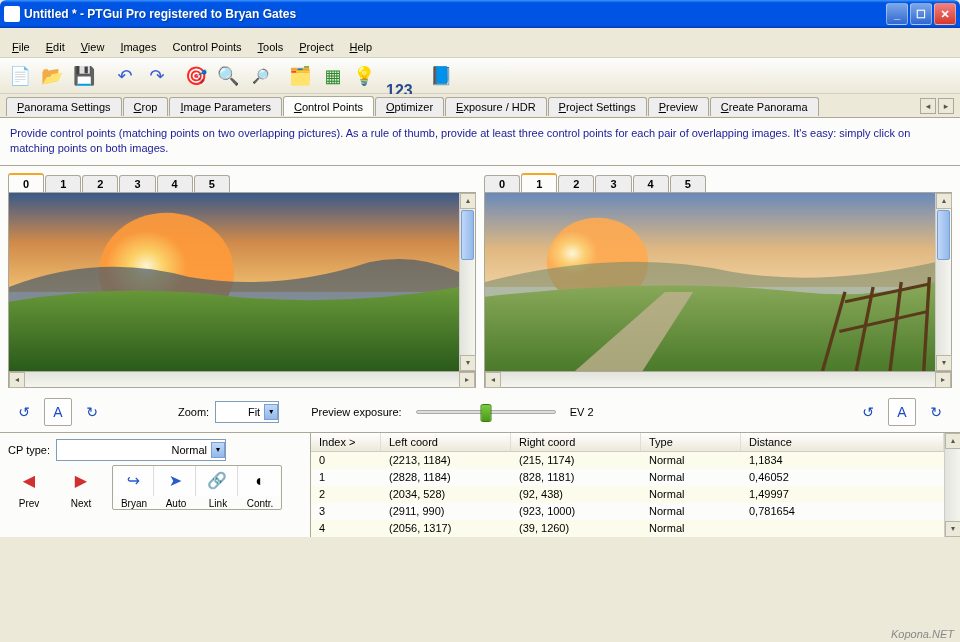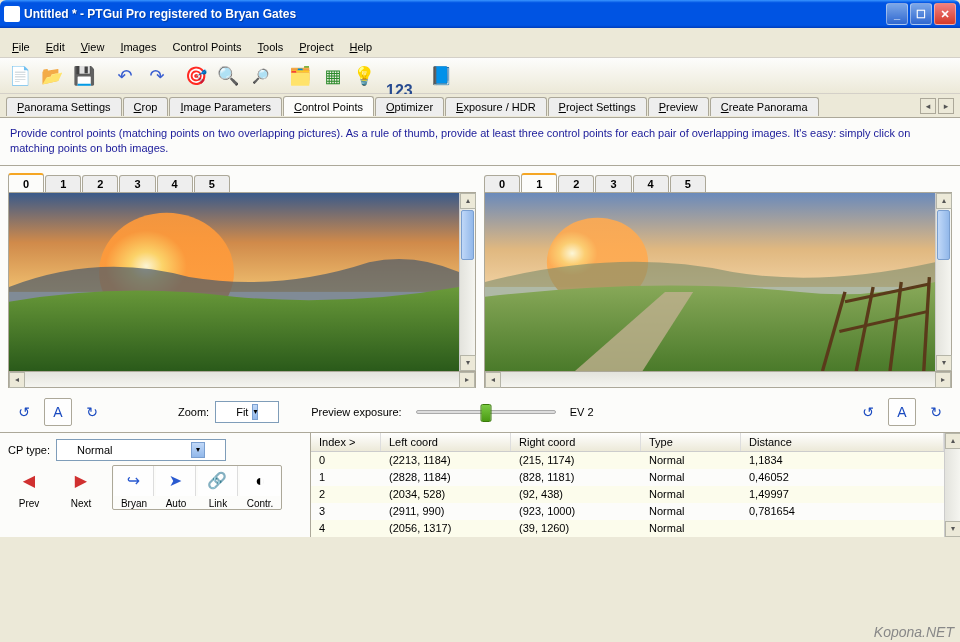--- a/index.html
+++ b/index.html
@@ -43,21 +43,21 @@
 .scroll-track-h .track-fill { flex: 1; }
 .scrollbar-v .track-fill { flex: 1; }
 .scrollbar-v .thumb { background: linear-gradient(to right, #c0d8f8, #92b8ea); border: 1px solid #7a9fd0; border-radius: 2px; height: 50px; margin: 1px; }
 
 
 .landscape1, .landscape2 { width: 100%; height: 100%; }
 
 .mid-controls { display: flex; align-items: center; padding: 6px 10px; background: #fcfcfa; gap: 6px; }
 .iconbtn { width: 28px; height: 28px; border: 1px solid #aca899; background: #fefefe; display: flex; align-items: center; justify-content: center; cursor: pointer; border-radius: 2px; font-size: 14px; color: #1a4ac0; }
 .iconbtn.noborder { border: none; background: transparent; }
-.select { border: 1px solid #7f9db9; background: white; padding: 2px 20px; height: 22px; display: flex; align-items: center; cursor: pointer; }
+.select { border: 1px solid #7f9db9; background: white; padding: 2px 0; height: 22px; display: flex; align-items: center; cursor: pointer; text-align: right; }
 .select .caret { margin-left: 4px; background: linear-gradient(to bottom, #c0d8f8, #92b8ea); border: 1px solid #7a9fd0; width: 14px; height: 16px; display: flex; align-items: center; justify-content: center; font-size: 8px; }
 .slider-wrap { display: flex; align-items: center; margin: 0 8px; }
 .slider-track { width: 140px; height: 4px; background: #ddd; border: 1px solid #aaa; border-radius: 2px; position: relative; }
 .slider-thumb { position: absolute; left: 50%; top: -7px; width: 11px; height: 18px; background: linear-gradient(to bottom, #7aca43, #4a9a13); border: 1px solid #3a7a0a; border-radius: 2px; transform: translateX(-50%); cursor: pointer; }
 
 .bottom-row { display: flex; border-top: 1px solid #aca899; background: #fcfcfa; }
 .bottom-left { width: 310px; padding: 6px 8px; display: flex; flex-direction: column; gap: 4px; }
 .labeled-row { display: flex; align-items: center; gap: 6px; }
 .btn-labeled { display: flex; flex-direction: column; align-items: center; gap: 2px; width: 42px; cursor: pointer; }
 .btn-labeled .icon { width: 36px; height: 30px; border: 1px solid #aca899; background: #fefefe; display: flex; align-items: center; justify-content: center; font-size: 16px; border-radius: 2px; }
@@ -74,21 +74,21 @@
 .tbody { flex: 1; overflow: hidden; }
 .tr { display: flex; height: 17px; align-items: center; }
 .tr:nth-child(odd) { background: #fcfcec; }
 .td { padding: 1px 8px; border-right: 1px solid transparent; }
 .col-idx { width: 70px; }
 .col-lc { width: 130px; }
 .col-rc { width: 130px; }
 .col-type { width: 100px; }
 .col-dist { flex: 1; }
 
-.watermark { position: absolute; bottom: 2px; right: 6px; color: #888; font-size: 14px; font-style: italic; }
+.watermark { position: absolute; bottom: 2px; right: 6px; color: #888; font-size: 11px; font-style: italic; }
 </style>
 </head>
 <body>
 
 <div class="titlebar">
   <span class="app-icon"></span>
   <span class="title">Untitled * - PTGui Pro registered to Bryan Gates</span>
   <div class="winbtns">
     <div class="winbtn min">_</div>
     <div class="winbtn max">☐</div>

